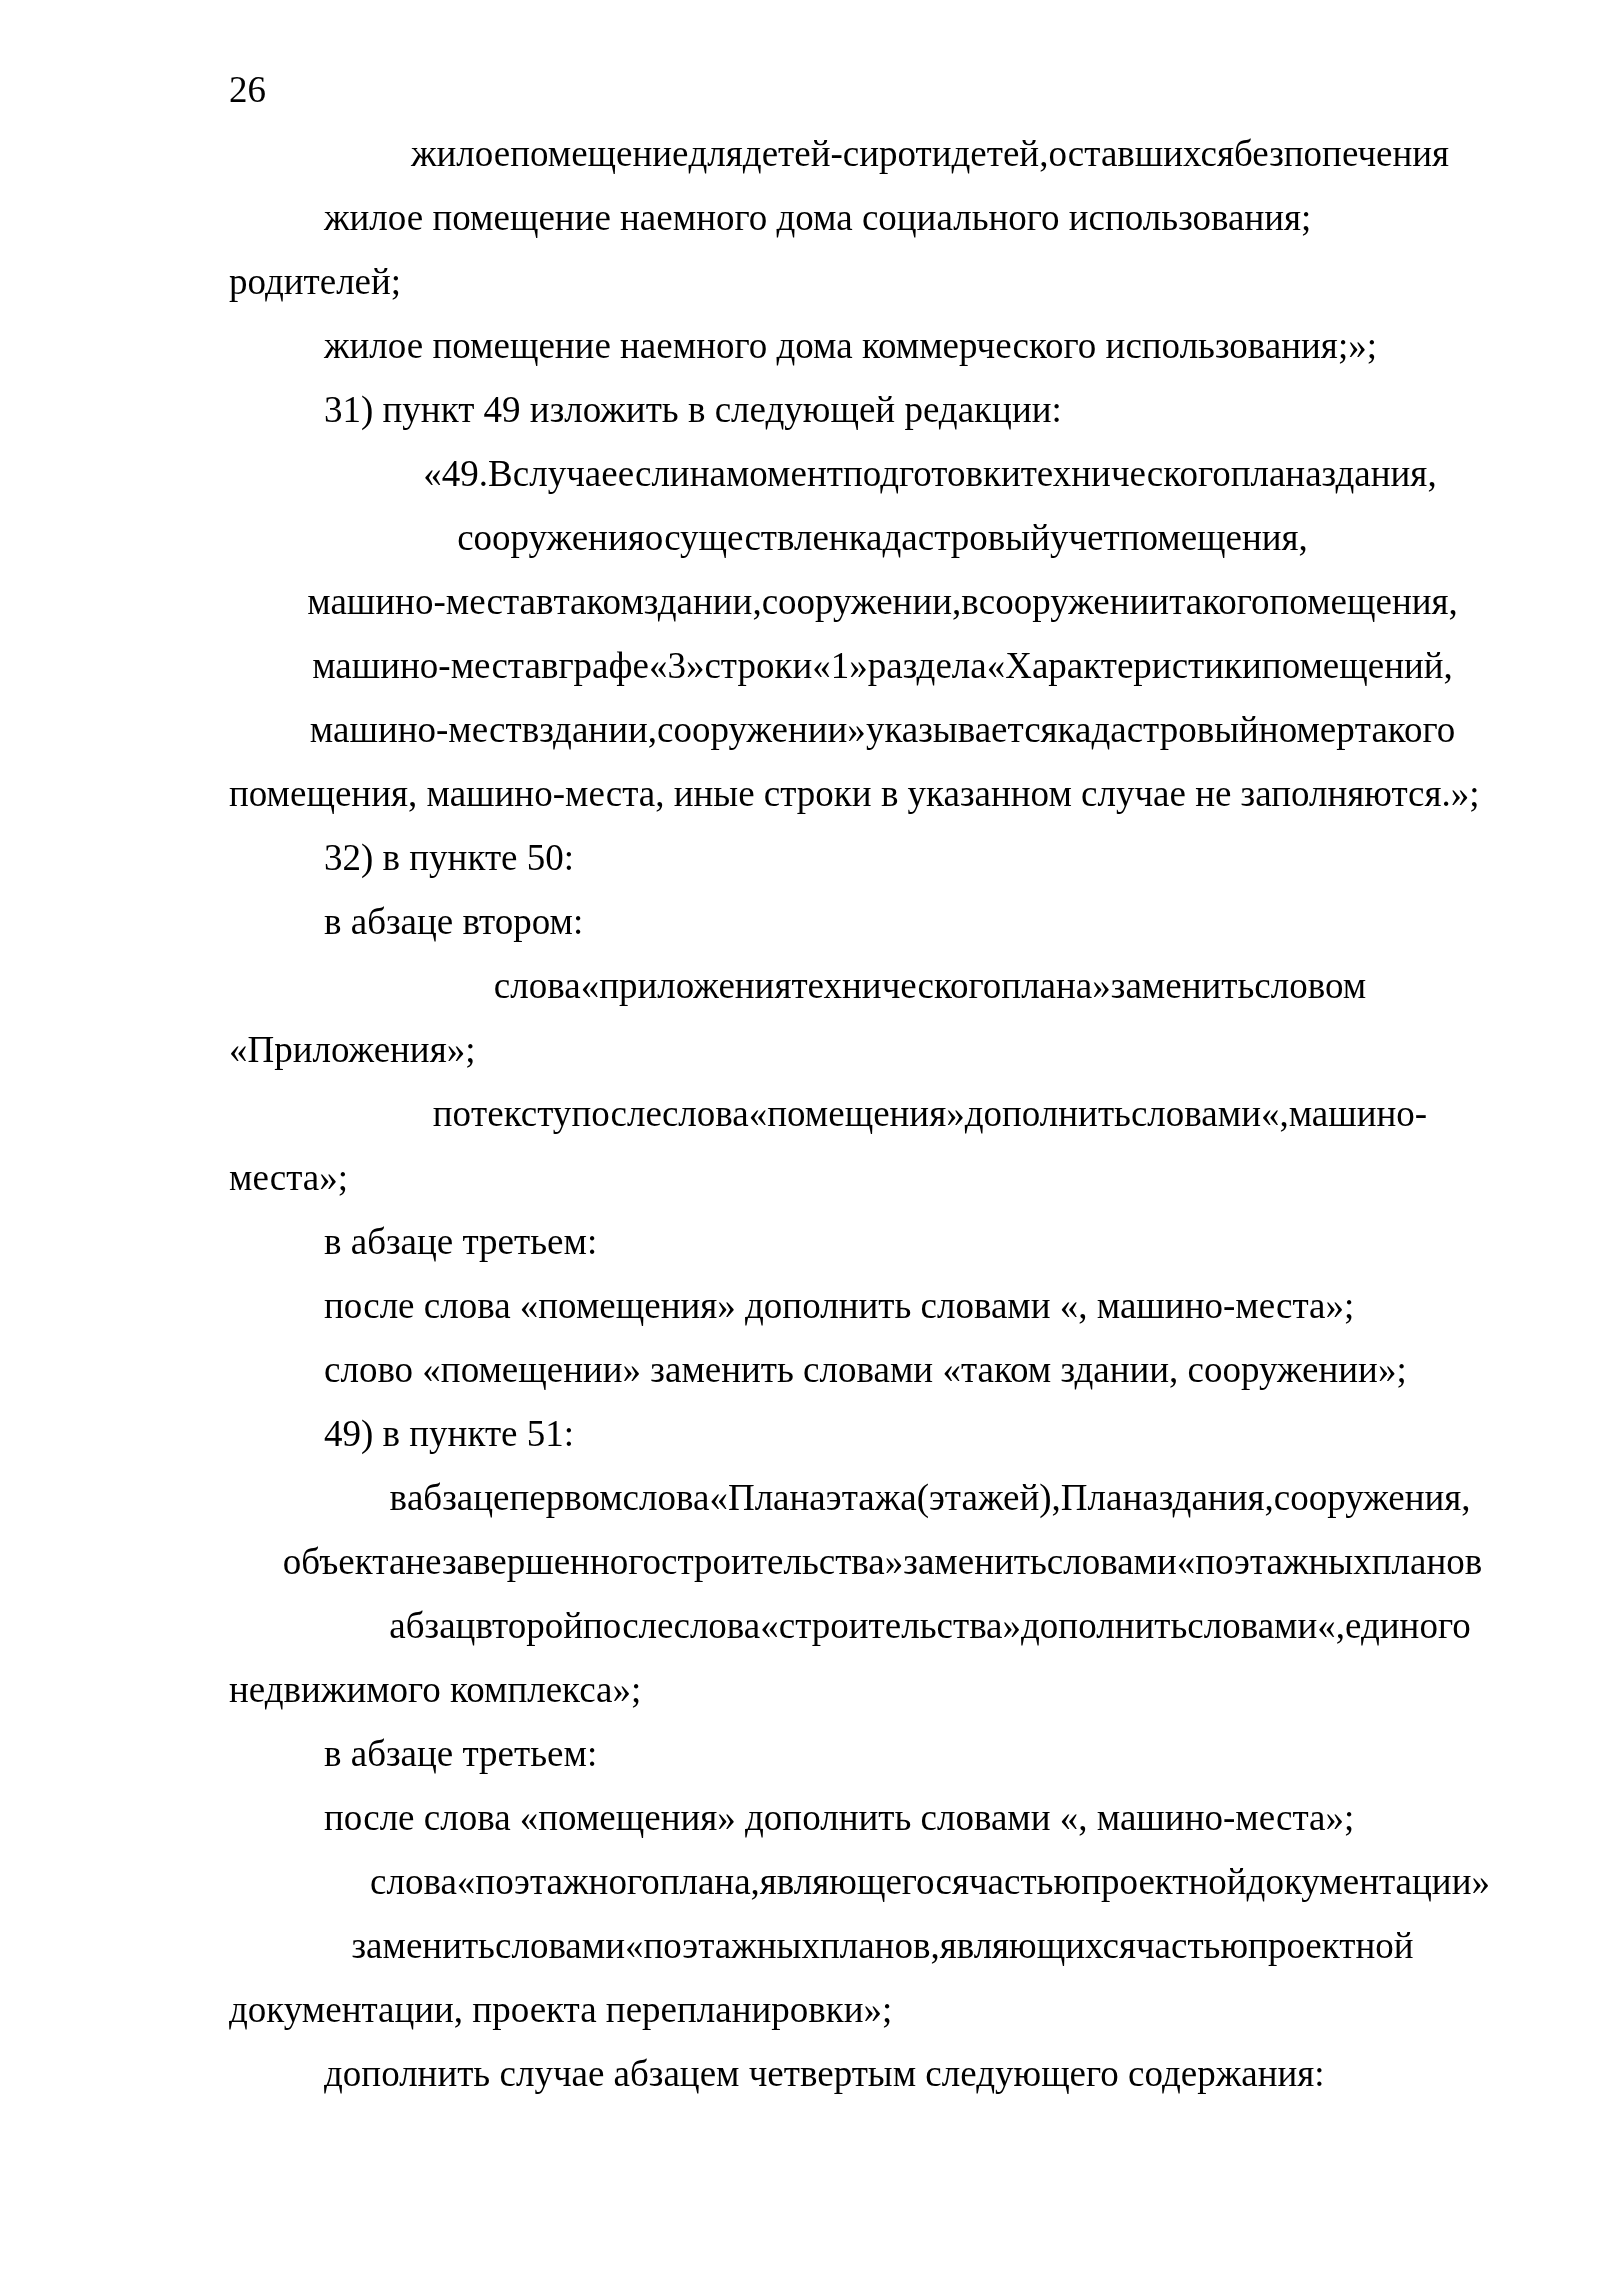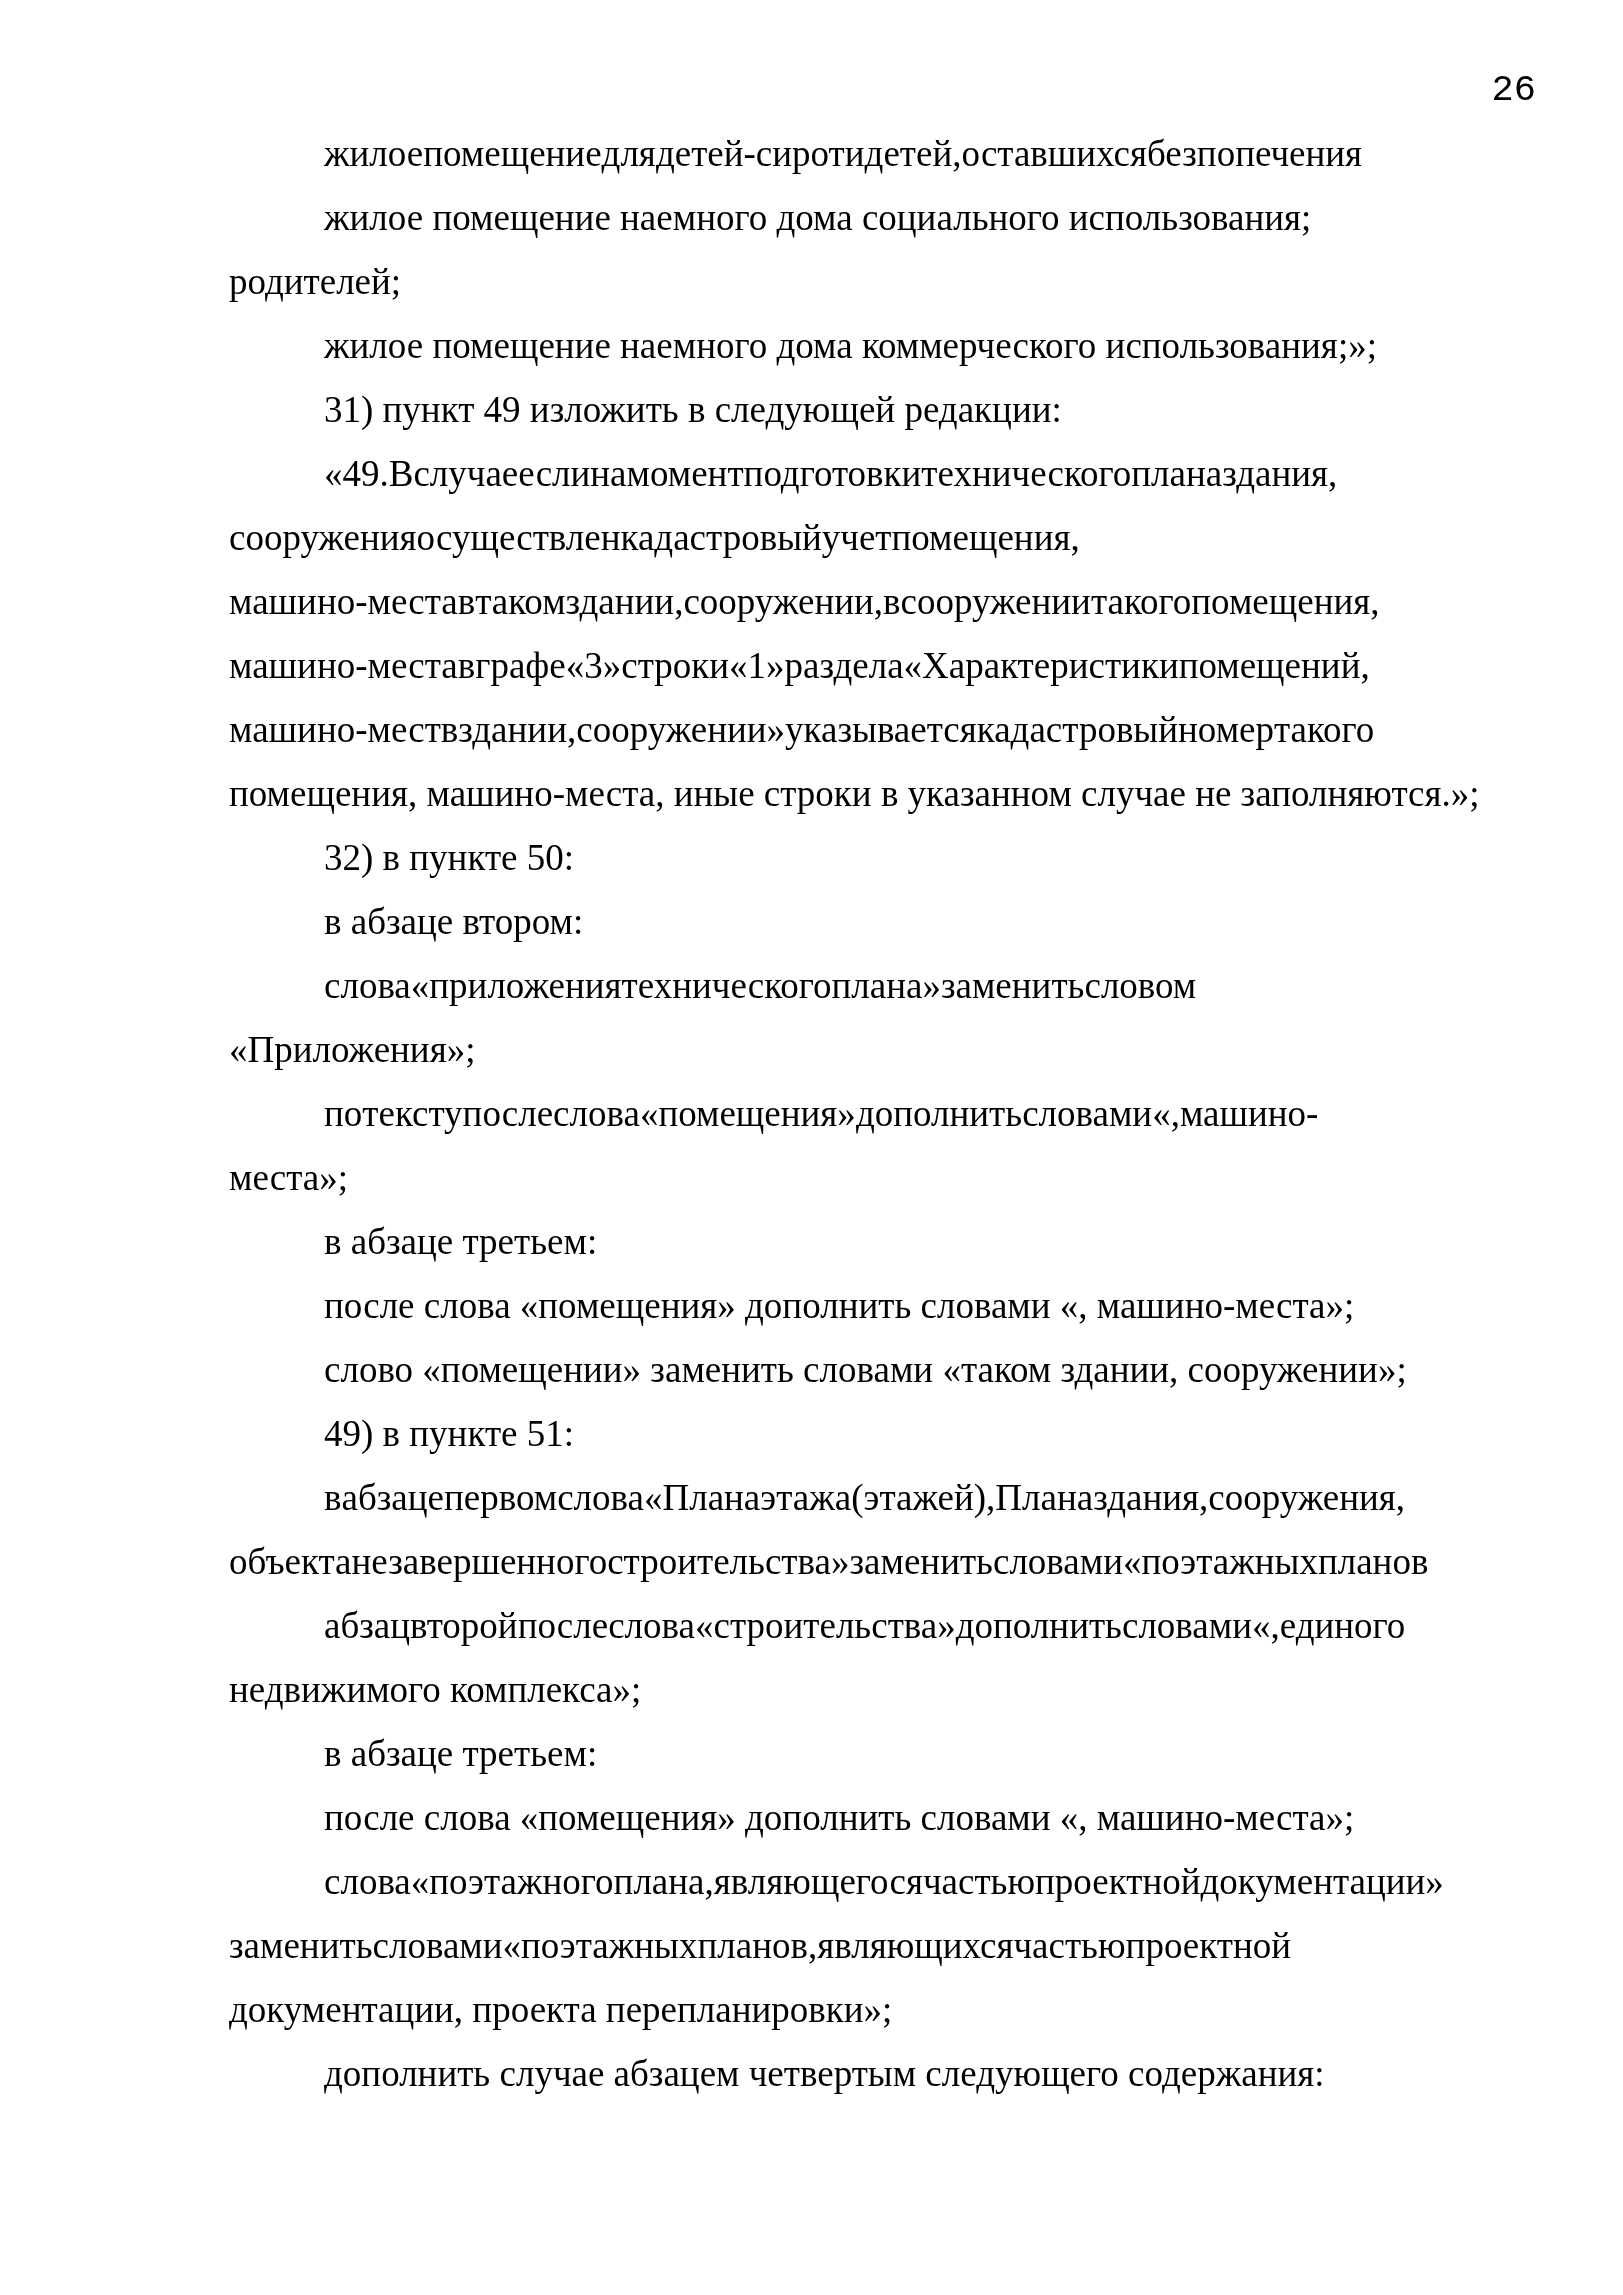--- a/index.html
+++ b/index.html
@@ -19,37 +19,36 @@
   .content {
     position: absolute;
     left: 229px;
     top: 58px;
     width: 1307px;
   }
   .page-number {
     height: 64px;
     line-height: 64px;
     font-size: 37px;
-    text-align: right;
+    text-align: left;
     white-space: nowrap;
-    font-family: Liberation Mono, monospace;
   }
   .line {
     height: 64px;
     line-height: 64px;
     font-size: 37px;
     white-space: nowrap;
     text-align: left;
   }
   .line.indent {
     padding-left: 95px;
   }
   .line.justify {
     display: flex;
-    justify-content: flex-start;
+    justify-content: center;
   }
   .line.justify span {
     display: inline-block;
   }
 </style>
 </head>
 <body>
 
 <div class="page">
   <div class="content">

